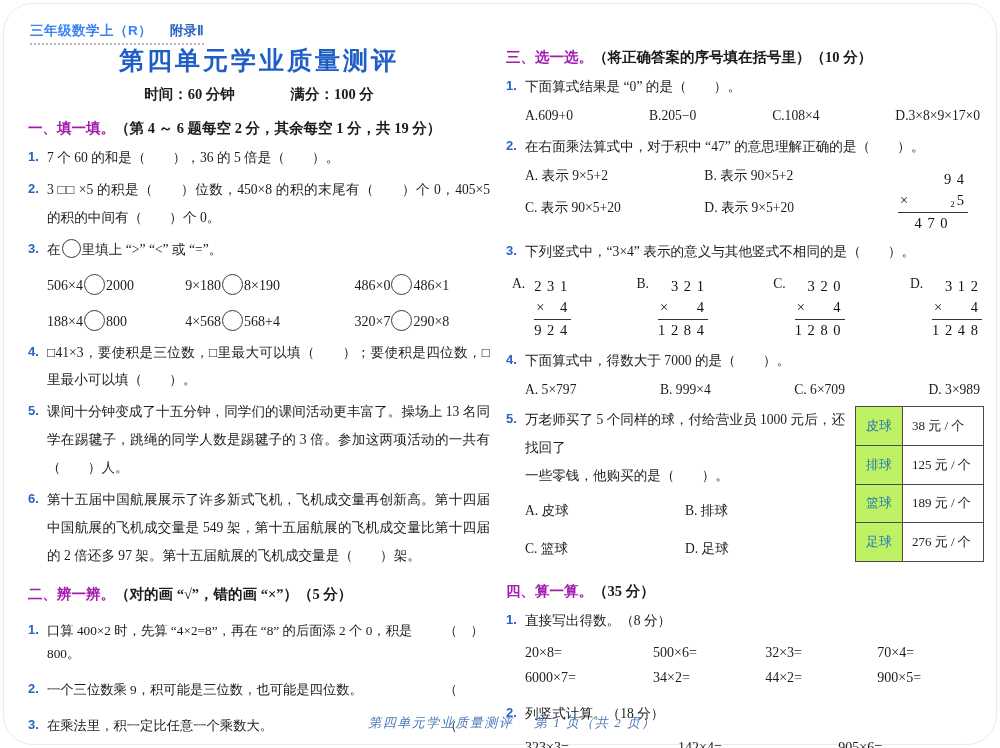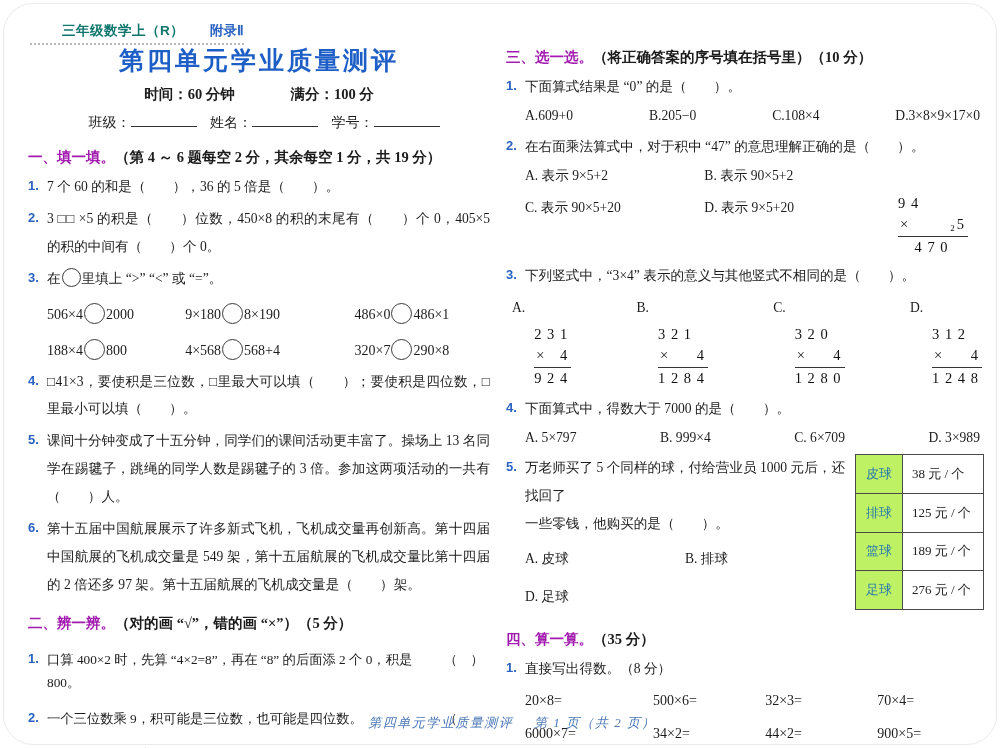--- a/index.html
+++ b/index.html
@@ -4,22 +4,22 @@
 <style>
   html,body{margin:0;padding:0;background:#ffffff;}
   body{width:1000px;height:748px;font-family:"Liberation Serif",serif;color:#1c1c1c;
        -webkit-font-smoothing:antialiased;}
   .page{position:relative;width:1000px;height:748px;overflow:hidden;background:#fff;}
   .corner-frame{position:absolute;inset:3px;border:1px solid #ebebe8;border-radius:30px;pointer-events:none;}
 
   
   .hdr{position:absolute;top:22px;left:30px;font-family:"Liberation Sans",sans-serif;
        font-weight:bold;font-size:13.5px;padding-bottom:3px;border-bottom:2px dotted #b9b9b9;}
-  .hdr .hl{color:#0f766e;letter-spacing:.5px;margin-left:32px;}
-  .hdr .hr{color:#2a63c2;margin-left:22px;}
+  .hdr .hl{color:#3b82f6;letter-spacing:.5px;}
+  .hdr .hr{color:#2a63c2;margin-left:14px;}
 
   
   .col{position:absolute;top:40px;}
   .col-left{left:28px;width:462px;}
   .col-right{left:506px;top:46px;width:478px;}
 
   .title{margin:4px 0 8px;text-align:center;color:#1d5fc6;font-family:"Liberation Sans",sans-serif;
          font-weight:bold;font-size:25px;letter-spacing:3px;}
   .meta{text-align:center;font-weight:bold;font-size:14.5px;}
   .meta span{margin:0 26px;}
@@ -48,41 +48,41 @@
   .tf-text{flex:1;}
   .tf-paren{width:46px;text-align:left;padding-left:8px;color:#2b2b2b;}
 
   
   .opt-row{display:flex;justify-content:space-between;padding:2px 4px 0 19px;font-size:13.6px;line-height:1.9;}
   .opt-grid2{display:grid;grid-template-columns:1fr 1.08fr;row-gap:6px;
              padding-left:19px;font-size:13.6px;line-height:1.9;margin-top:2px;}
 
   
   .vc{display:inline-block;font-size:14.5px;line-height:1.45;color:#111;}
-  .vc-top{padding-right:3px;letter-spacing:1px;margin-top:24px;}
+  .vc-top{text-align:right;padding-right:3px;letter-spacing:1px;}
   .vc-mid{display:flex;justify-content:space-between;gap:12px;border-bottom:1.4px solid #333;
           padding:0 3px 1px 2px;letter-spacing:1px;}
   .vc-bot{text-align:center;padding-right:3px;letter-spacing:1px;}
   .carry{font-size:9px;vertical-align:-2px;margin-right:1px;}
   .vc-group{display:flex;justify-content:space-between;margin:10px 2px 6px 6px;}
   .vc-item{display:flex;gap:9px;align-items:flex-start;font-size:13.6px;}
   .q2-flex{display:flex;}
   .q2-left{flex:1;}
   .q2-calc{width:86px;padding-top:8px;}
 
   
   .q5-flex{display:flex;gap:10px;}
   .q5-left{flex:1;}
   .price-table{border-collapse:collapse;font-size:13px;margin-top:4px;}
   .price-table td{border:1.4px solid #4a4a4a;padding:3.5px 9px;white-space:nowrap;}
   .price-table td.pname{background:#bef264;color:#2779b0;text-align:center;padding:3.5px 10px;}
   .price-table td.pval{min-width:62px;text-align:left;color:#222;}
 
   
-  .oral-grid{display:grid;grid-template-columns:1.2fr 1.05fr 1.05fr 1fr;row-gap:17px;
+  .oral-grid{display:grid;grid-template-columns:1.2fr 1.05fr 1.05fr 1fr;row-gap:9px;
              padding-left:19px;font-size:14px;margin-top:10px;}
   .written-grid{display:grid;grid-template-columns:1.05fr 1.1fr 1fr;padding-left:19px;
                 font-size:14px;margin-top:12px;}
 
   
   .footer{position:absolute;left:12px;bottom:16px;width:100%;text-align:center;
           color:#4a78b8;font-style:italic;font-size:13px;letter-spacing:1.5px;}
   .footer .fp{margin-left:16px;}
 </style>
 </head>
@@ -98,25 +98,20 @@
 
   <div class="col col-left">
 
     <h1 class="title">第四单元学业质量测评</h1>
 
     <div class="meta">
       <span>时间：60 分钟</span>
       <span>满分：100 分</span>
     </div>
 
-    <div class="blanks">
-      <span class="lbl">班级：</span><span class="uline"></span>
-      <span class="lbl">姓名：</span><span class="uline"></span>
-      <span class="lbl">学号：</span><span class="uline"></span>
-    </div>
 
     <div class="sec-h">
       <span class="blue">一、填一填。</span><span>（第 4 ～ 6 题每空 2 分，其余每空 1 分，共 19 分）</span>
     </div>
 
     <div class="q">
       <span class="qnum">1.</span>
       <span>7 个 60 的和是（　　），36 的 5 倍是（　　）。</span>
     </div>
 
@@ -285,20 +280,21 @@
         <div class="q">
           <span class="qnum">5.</span>
           <span>万老师买了 5 个同样的球，付给营业员 1000 元后，还找回了</span>
         </div>
         <div class="q" style="margin-top:0;">
           <span>一些零钱，他购买的是（　　）。</span>
         </div>
         <div class="opt-grid2" style="grid-template-columns:1fr 1fr;row-gap:12px;margin-top:8px;">
           <span>A. 皮球</span>
           <span>B. 排球</span>
+          <span>C. 篮球</span>
           <span>D. 足球</span>
         </div>
       </div>
       <table class="price-table">
         <tbody>
           <tr>
             <td class="pname">皮球</td>
             <td class="pval">38 元 / 个</td>
           </tr>
           <tr>

